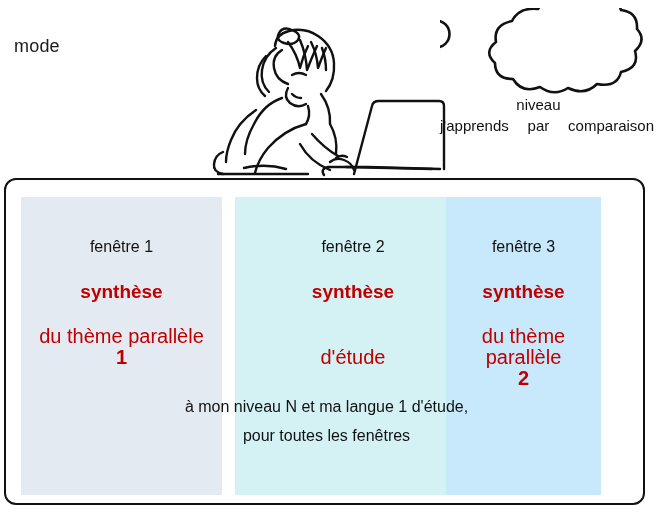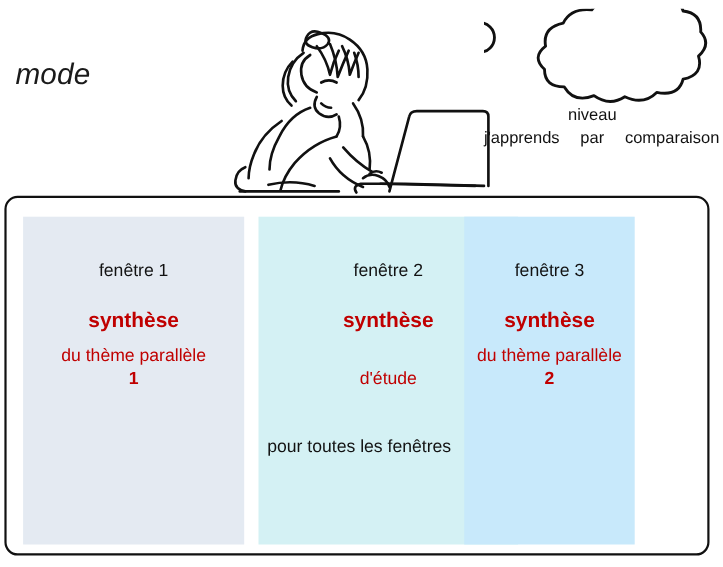--- a/index.html
+++ b/index.html
@@ -20,25 +20,24 @@
     position: absolute;
     left: 0;
     top: 0;
     width: 657px;
     height: 178px;
   }
 
   #mode-label {
     position: absolute;
     left: 14px;
-    top: 52px;
-    font-size: 27px;
+    top: 36px;
+    font-size: 18px;
     color: #1a1a1a;
     letter-spacing: 0.2px;
-    font-style: italic;
   }
 
   #mode-title {
     position: absolute;
     left: 13px;
     top: 70px;
     font-size: 40px;
     font-weight: bold;
     color: #c0570f;
     letter-spacing: -0.5px;
@@ -101,42 +100,42 @@
     height: 327px;
   }
 
   .column {
     position: absolute;
     top: 17px;
     height: 298px;
   }
   #col-0 { left: 15px;  width: 201px; background: #e4eaf2; }
   #col-1 { left: 229px; width: 236px; background: #d4f1f4; }
-  #col-2 { left: 416px; width: 155px; background: #c8e9fb; }
+  #col-2 { left: 440px; width: 155px; background: #c8e9fb; }
 
   .col-inner {
     padding-top: 40px;
     text-align: center;
   }
 
   .win-label {
     font-size: 16px;
     color: #121212;
     line-height: 20px;
   }
   .synth {
     margin-top: 24px;
     font-size: 19px;
     font-weight: bold;
     color: #c00000;
     line-height: 22px;
   }
   .subject {
-    margin-top: 10px;
-    font-size: 16px;
+    margin-top: 23px;
+    font-size: 20px;
     color: #c00000;
     line-height: 21px;
   }
   .subject b { font-weight: bold; }
 
   
   #caption {
     position: absolute;
     left: 0;
     top: 212px;
@@ -270,15 +269,16 @@
         <div class="subject">
           <span>du thème parallèle</span><br>
           <b>2</b>
         </div>
       </div>
     </div>
 
   </div>
 
   <div id="caption">
+    <span>à mon niveau N  et ma langue 1 d'étude,</span>
     <span>pour toutes les fenêtres</span>
   </div>
 </div>
 
 </body></html>

